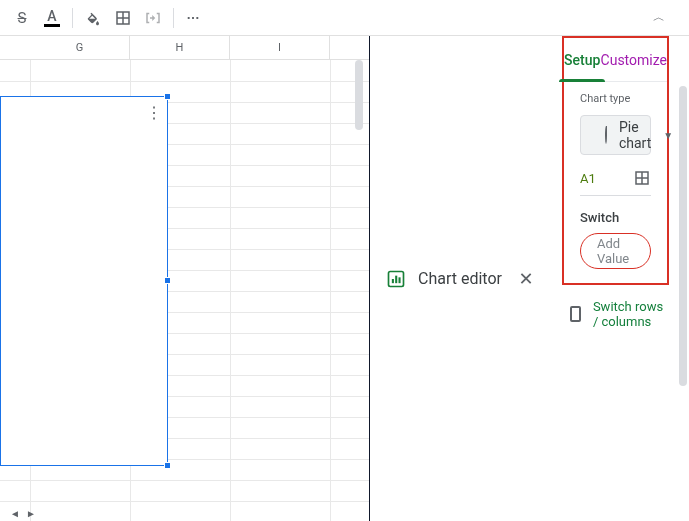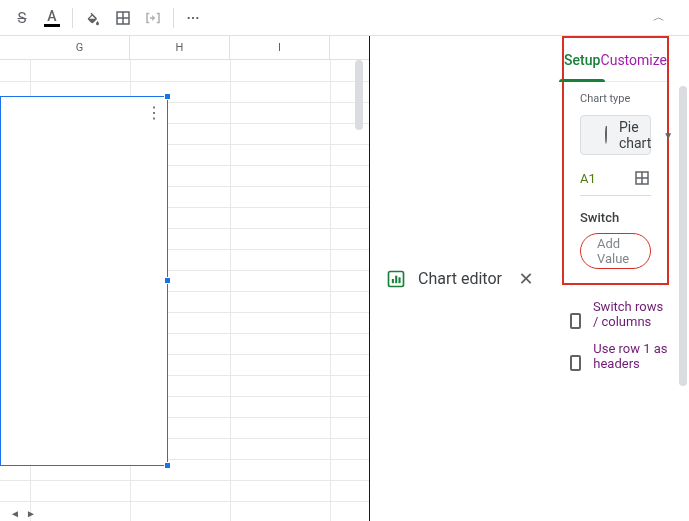--- a/index.html
+++ b/index.html
@@ -318,25 +318,25 @@
       border-color: #d93025;
     }
     .error-text {
       font-size: 11px;
       color: #d93025;
       margin-top: 6px;
       padding-left: 8px;
     }
     .checkbox-row {
       display: flex;
-      align-items: flex-end;
+      align-items: center;
       gap: 12px;
       padding: 6px 16px;
       font-size: 13px;
-      color: #701a75;
+      color: #15803d;
     }
     .checkbox {
       width: 16px;
       height: 16px;
       border: 2px solid #5f6368;
       border-radius: 2px;
       cursor: pointer;
     }
     .panel-scrollbar {
       position: absolute;
@@ -476,21 +476,17 @@
 
           <div class="field-label">Switch</div>
           <div class="pill-input error">Add Value</div>
         </div>
       </div>
 
       <div class="checkbox-row">
         <div class="checkbox"></div>
         <span>Switch rows / columns</span>
       </div>
-      <div class="checkbox-row">
-        <div class="checkbox"></div>
-        <span>Use row 1 as headers</span>
-      </div>
 
       <div class="panel-scrollbar"></div>
     </div>
   </div>
 </div>
 
 </body></html>

